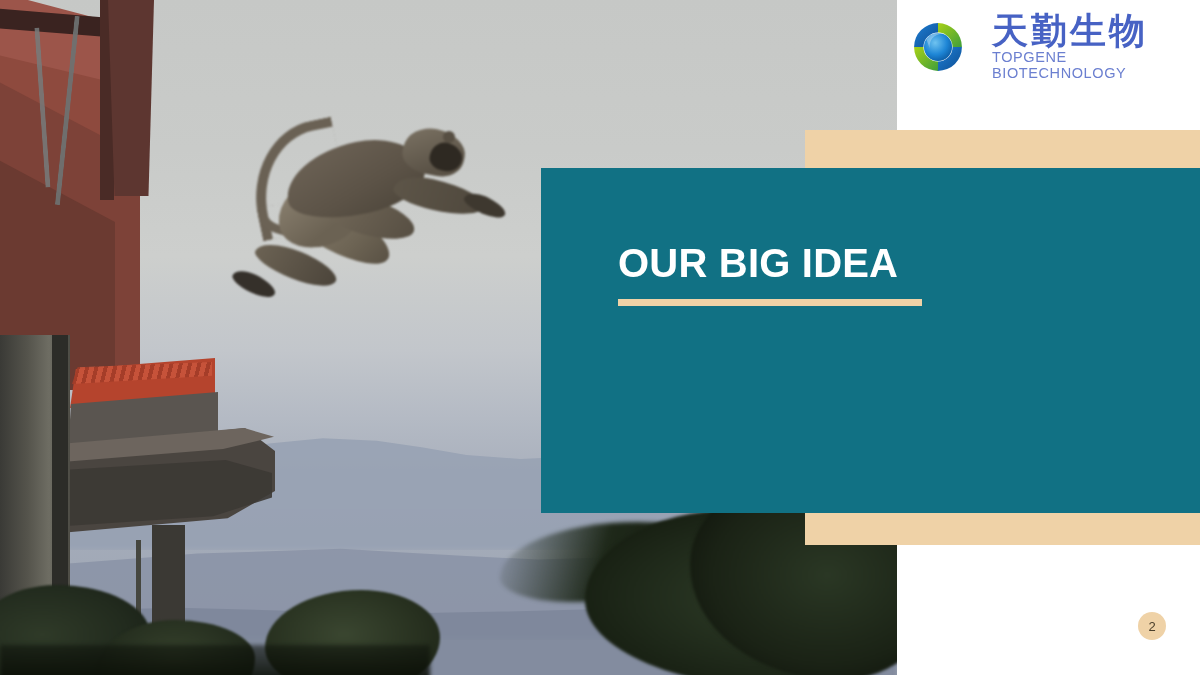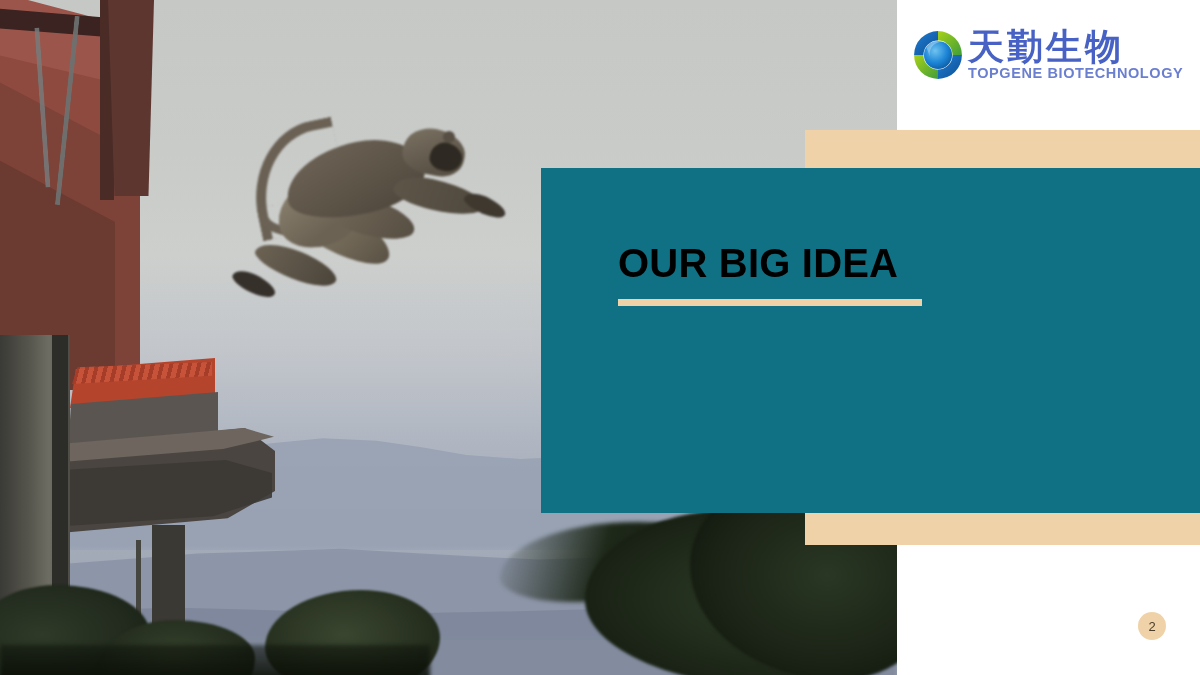--- a/index.html
+++ b/index.html
@@ -331,54 +331,54 @@
     position:absolute; left:541px; top:168px;
     width:659px; height:345px;
     background:#117184;
   }
   .card-inner {
     position:absolute; left:77px; top:75px; right:40px;
   }
   .card-title {
     font-size:40px;
     font-weight:bold;
-    color:#000000;
+    color:#ffffff;
     letter-spacing:.2px;
     line-height:1.0;
     white-space:nowrap;
   }
   .title-rule {
     margin-top:16px;
     width:304px; height:7px;
     background:#efd2a7;
   }
   .card-body {
     margin-top:28px;
     width:500px;
     font-size:20.5px;
     font-style:italic;
     color:#ffffff;
     line-height:1.32;
   }
 
   
   .logo-wrap {
-    position:absolute; left:912px; top:20px;
+    position:absolute; left:912px; top:12px;
     width:282px; height:70px;
-    display:flex; align-items:center; gap:4px;
+    display:flex; align-items:center; gap:28px;
   }
   .logo-mark { width:52px; height:52px; flex:0 0 52px; }
   .logo-text { display:flex; flex-direction:column; gap:1px; }
   .logo-cn {
     font-size:36px; font-weight:bold; color:#4762c4;
     letter-spacing:3px; line-height:1.0;
     font-family:"DejaVu Sans", sans-serif;
   }
   .logo-en {
-    font-size:14.5px; font-weight:bold; color:#6b7fd0;
+    font-size:14.5px; font-weight:normal; color:#6b7fd0;
     letter-spacing:.6px; line-height:1.1;
   }
 
   
   .page-badge {
     position:absolute; left:1138px; top:612px;
     width:28px; height:28px;
     border-radius:50%;
     background:#efd2a7;
     display:flex; align-items:center; justify-content:center;

